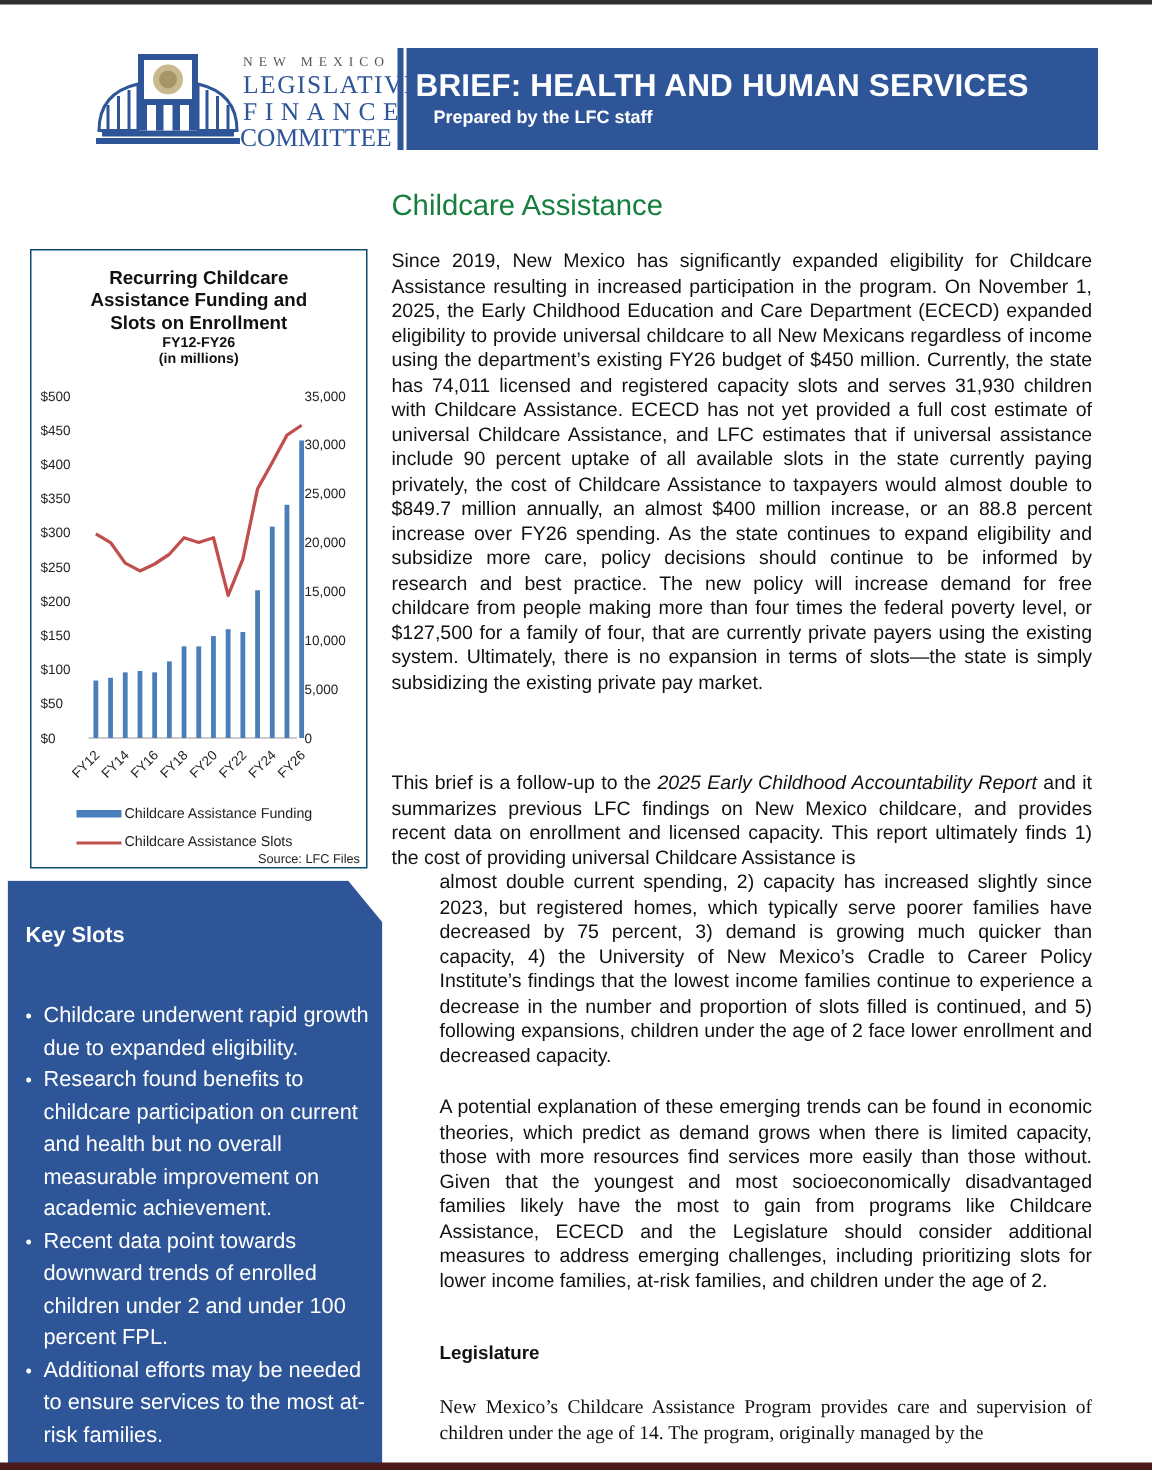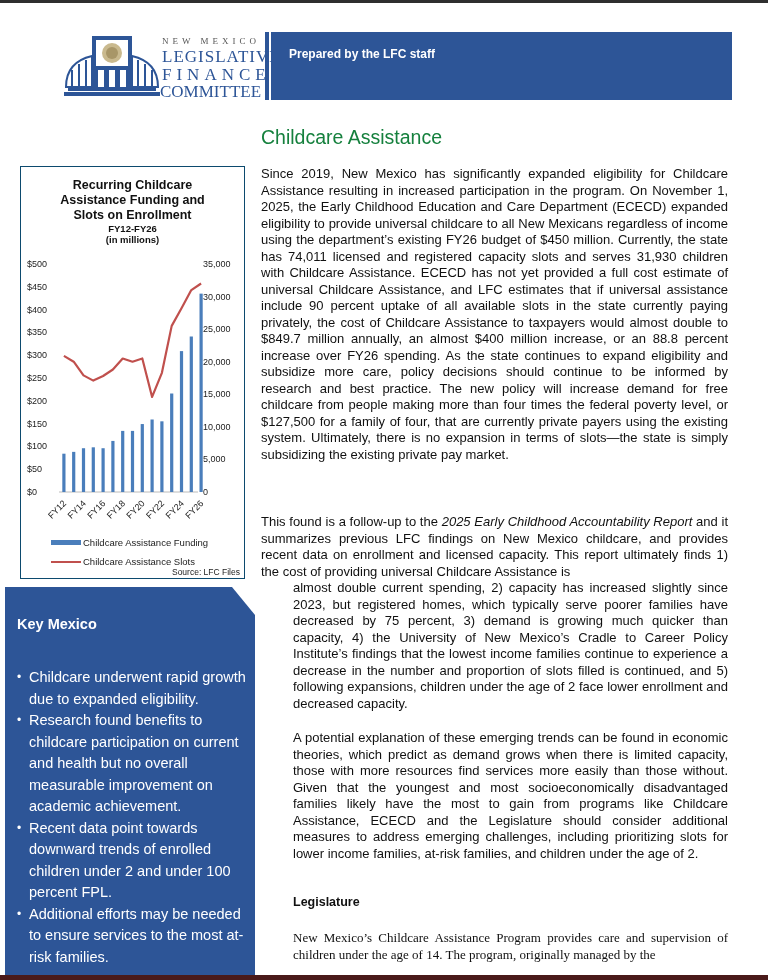--- a/index.html
+++ b/index.html
@@ -78,20 +78,21 @@
   <div class="logo-text">
     <div class="logo-nm">NEW MEXICO</div>
     <div class="logo-l1">LEGISLATIVE</div>
     <div class="logo-l2">FINANCE</div>
     <div class="logo-l3">COMMITTEE</div>
   </div>
 </div>
 
 <div class="header-divider"></div>
 <div class="header-banner">
+  <div class="header-title">BRIEF: HEALTH AND HUMAN SERVICES</div>
   <div class="header-sub">Prepared by the LFC staff</div>
 </div>
 
 <div class="chart-box">
   <div class="chart-title" style="padding:0 28px;">Recurring Childcare Assistance Funding and Slots on Enrollment</div>
   <div class="chart-sub">
     <div>FY12-FY26</div>
     <div>(in millions)</div>
   </div>
   <svg class="chart-svg" id="chart-svg" width="225" height="413">
@@ -145,30 +146,30 @@
     <span>Childcare Assistance Funding</span>
   </div>
   <div class="legend-row" style="top:389px;">
     <span class="legend-swatch-line"></span>
     <span>Childcare Assistance Slots</span>
   </div>
   <div class="chart-source">Source: LFC Files</div>
 </div>
 
 <div class="kp-box">
-  <div class="kp-title">Key Mexico</div>
+  <div class="kp-title">Key Slots</div>
   <ul class="kp-list">
     <li class="kp-item">Childcare underwent rapid growth due to expanded eligibility.</li>
     <li class="kp-item">Research found benefits to childcare participation on current and health but no overall measurable improvement on academic achievement.</li>
     <li class="kp-item">Recent data point towards downward trends of enrolled children under 2 and under 100 percent FPL.</li>
     <li class="kp-item">Additional efforts may be needed to ensure services to the most at-risk families.</li>
   </ul>
 </div>
 
 <div class="section-title">Childcare Assistance</div>
 <p class="para p1">Since 2019, New Mexico has significantly expanded eligibility for Childcare Assistance resulting in increased participation in the program. On November 1, 2025, the Early Childhood Education and Care Department (ECECD) expanded eligibility to provide universal childcare to all New Mexicans regardless of income using the department’s existing FY26 budget of $450 million. Currently, the state has 74,011 licensed and registered capacity slots and serves 31,930 children with Childcare Assistance. ECECD has not yet provided a full cost estimate of universal Childcare Assistance, and LFC estimates that if universal assistance include 90 percent uptake of all available slots in the state currently paying privately, the cost of Childcare Assistance to taxpayers would almost double to $849.7 million annually, an almost $400 million increase, or an 88.8 percent increase over FY26 spending. As the state continues to expand eligibility and subsidize more care, policy decisions should continue to be informed by research and best practice. The new policy will increase demand for free childcare from people making more than four times the federal poverty level, or $127,500 for a family of four, that are currently private payers using the existing system. Ultimately, there is no expansion in terms of slots—the state is simply subsidizing the existing private pay market.</p>
-<p class="para p2"><span>This found is a follow-up to the </span><em>2025 Early Childhood Accountability Report</em><span> and it summarizes previous LFC findings on New Mexico childcare, and provides recent data on enrollment and licensed capacity. This report ultimately finds 1) the cost of providing universal Childcare Assistance is</span></p>
+<p class="para p2"><span>This brief is a follow-up to the </span><em>2025 Early Childhood Accountability Report</em><span> and it summarizes previous LFC findings on New Mexico childcare, and provides recent data on enrollment and licensed capacity. This report ultimately finds 1) the cost of providing universal Childcare Assistance is</span></p>
 <p class="para p2-indent">almost double current spending, 2) capacity has increased slightly since 2023, but registered homes, which typically serve poorer families have decreased by 75 percent, 3) demand is growing much quicker than capacity, 4) the  University of New Mexico’s Cradle to Career Policy Institute’s findings that the lowest income families continue to experience a decrease in the number and proportion of slots filled  is continued, and 5) following expansions, children under the age of 2 face lower enrollment and decreased capacity.</p>
 <p class="para p3">A potential explanation of these emerging trends can be found in economic theories, which predict as demand grows when there is limited capacity, those with more resources find services more easily than those without. Given that the youngest and most socioeconomically disadvantaged families likely have the most to gain from programs like Childcare Assistance, ECECD and the Legislature should consider additional measures to address emerging challenges, including prioritizing slots for lower income families, at-risk families, and children under the age of 2.</p>
 <div class="bg-title">Legislature</div>
 <p class="bg-para">New Mexico’s Childcare Assistance Program provides care and supervision of children under the age of 14. The program, originally managed by the</p>
 
 <div class="bottombar"></div>
 
 </body></html>

